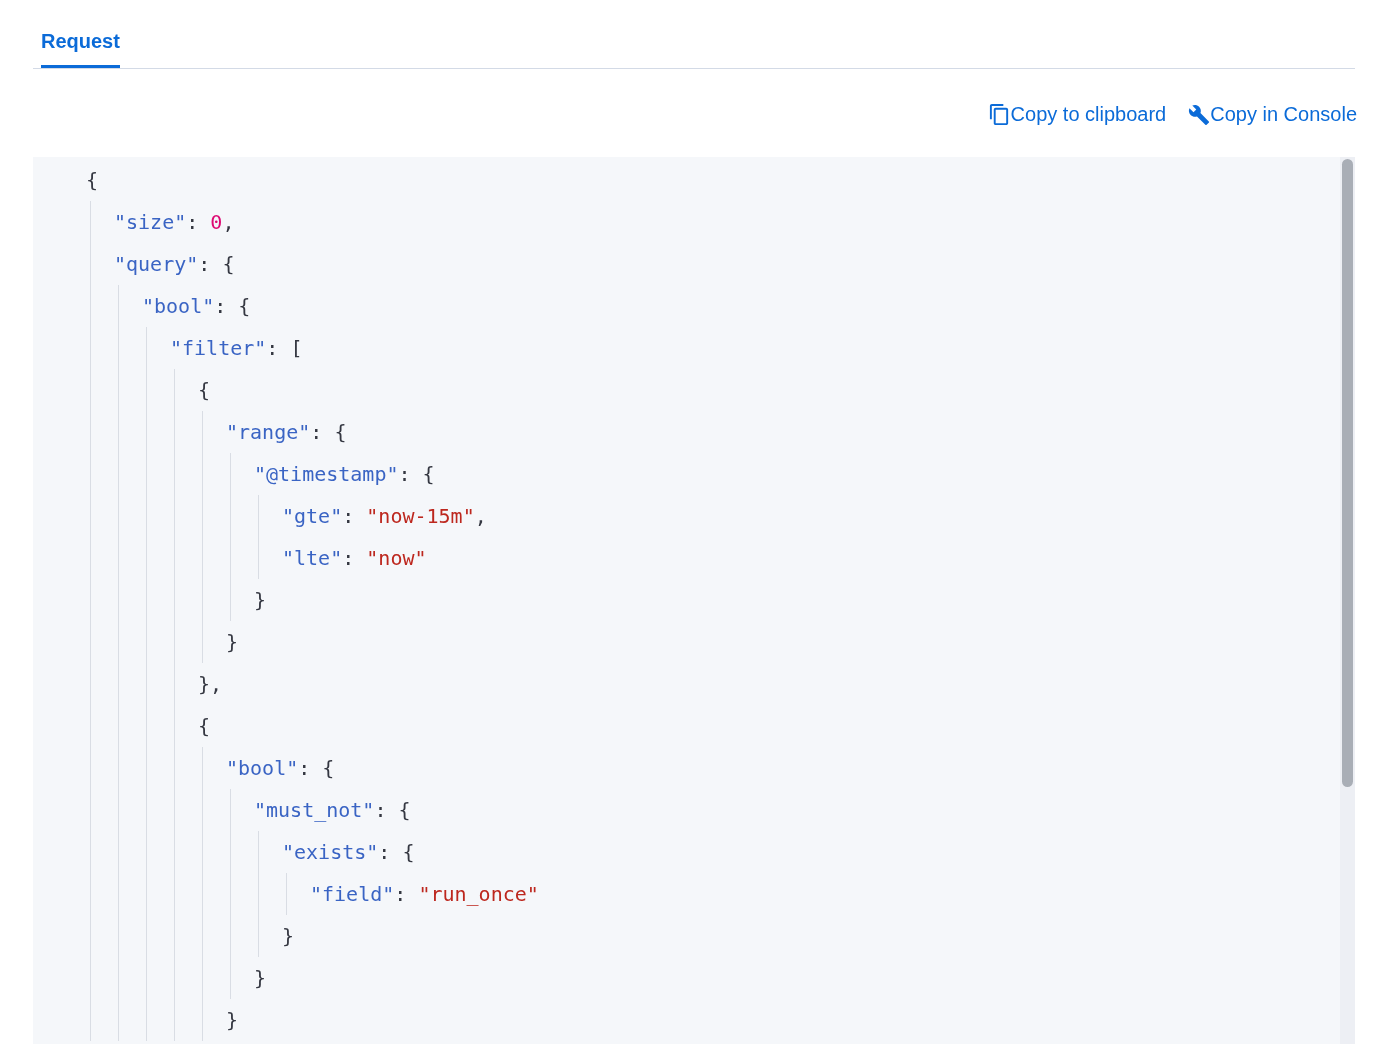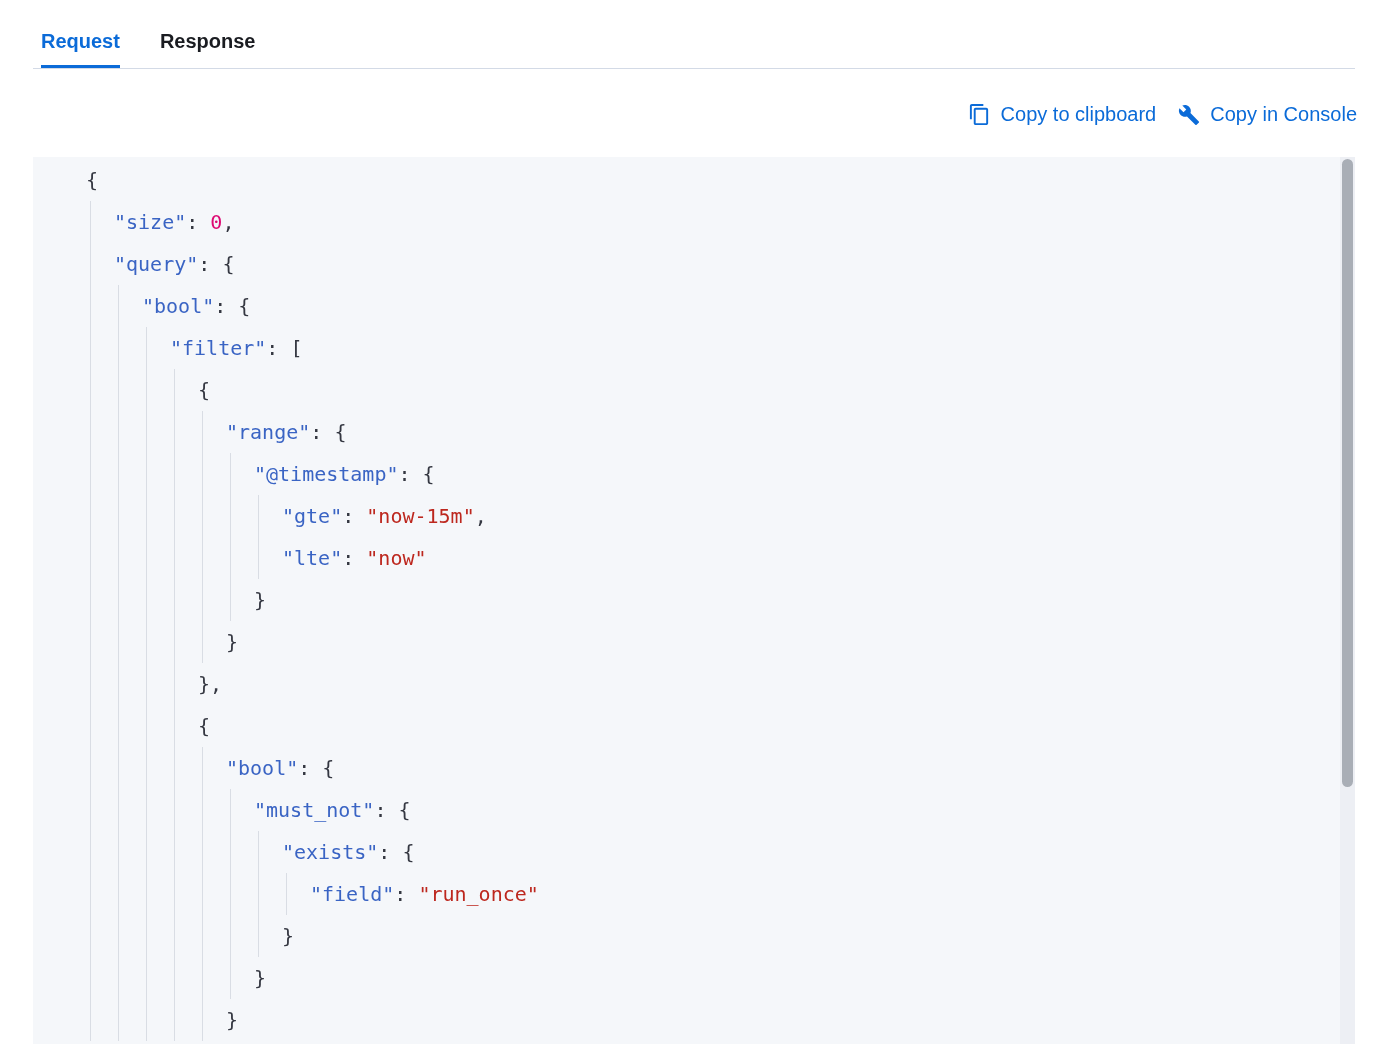--- a/index.html
+++ b/index.html
@@ -38,21 +38,21 @@
   .tab.active{
     color:var(--accent);
     border-bottom:3px solid var(--accent);
   }
   .actions{
     display:flex;justify-content:flex-end;align-items:center;
     gap:22px;
     padding:34px 27px 0 0;
   }
   .action-btn{
-    display:flex;align-items:center;gap:10px;
+    display:flex;align-items:center;
     color:var(--accent);
     font-size:20px;font-weight:500;
     cursor:pointer;
   }
   .action-btn .icon{display:flex;align-items:center;}
   .action-btn svg{display:block;}
   .code-panel{
     position:absolute;left:33px;right:29px;top:157px;bottom:0;
     background:var(--code-bg);
     overflow:hidden;
@@ -83,21 +83,20 @@
     border-radius:6px;
     background:var(--scroll-thumb);
   }
 </style>
 </head>
 <body>
 
 <div class="tabs-bar">
   <div class="tabs">
     <div class="tab active">Request</div>
-    <div class="tab">Response</div>
   </div>
 </div>
 
 <div class="actions">
   <div class="action-btn">
     <span class="icon">
       <svg width="23" height="23" viewBox="0 0 24 24" fill="currentColor">
           <path d="M16 1H4c-1.1 0-2 .9-2 2v14h2V3h12V1zm3 4H8c-1.1 0-2 .9-2 2v14c0 1.1.9 2 2 2h11c1.1 0 2-.9 2-2V7c0-1.1-.9-2-2-2zm0 16H8V7h11v14z"></path>
         </svg>
     </span>

